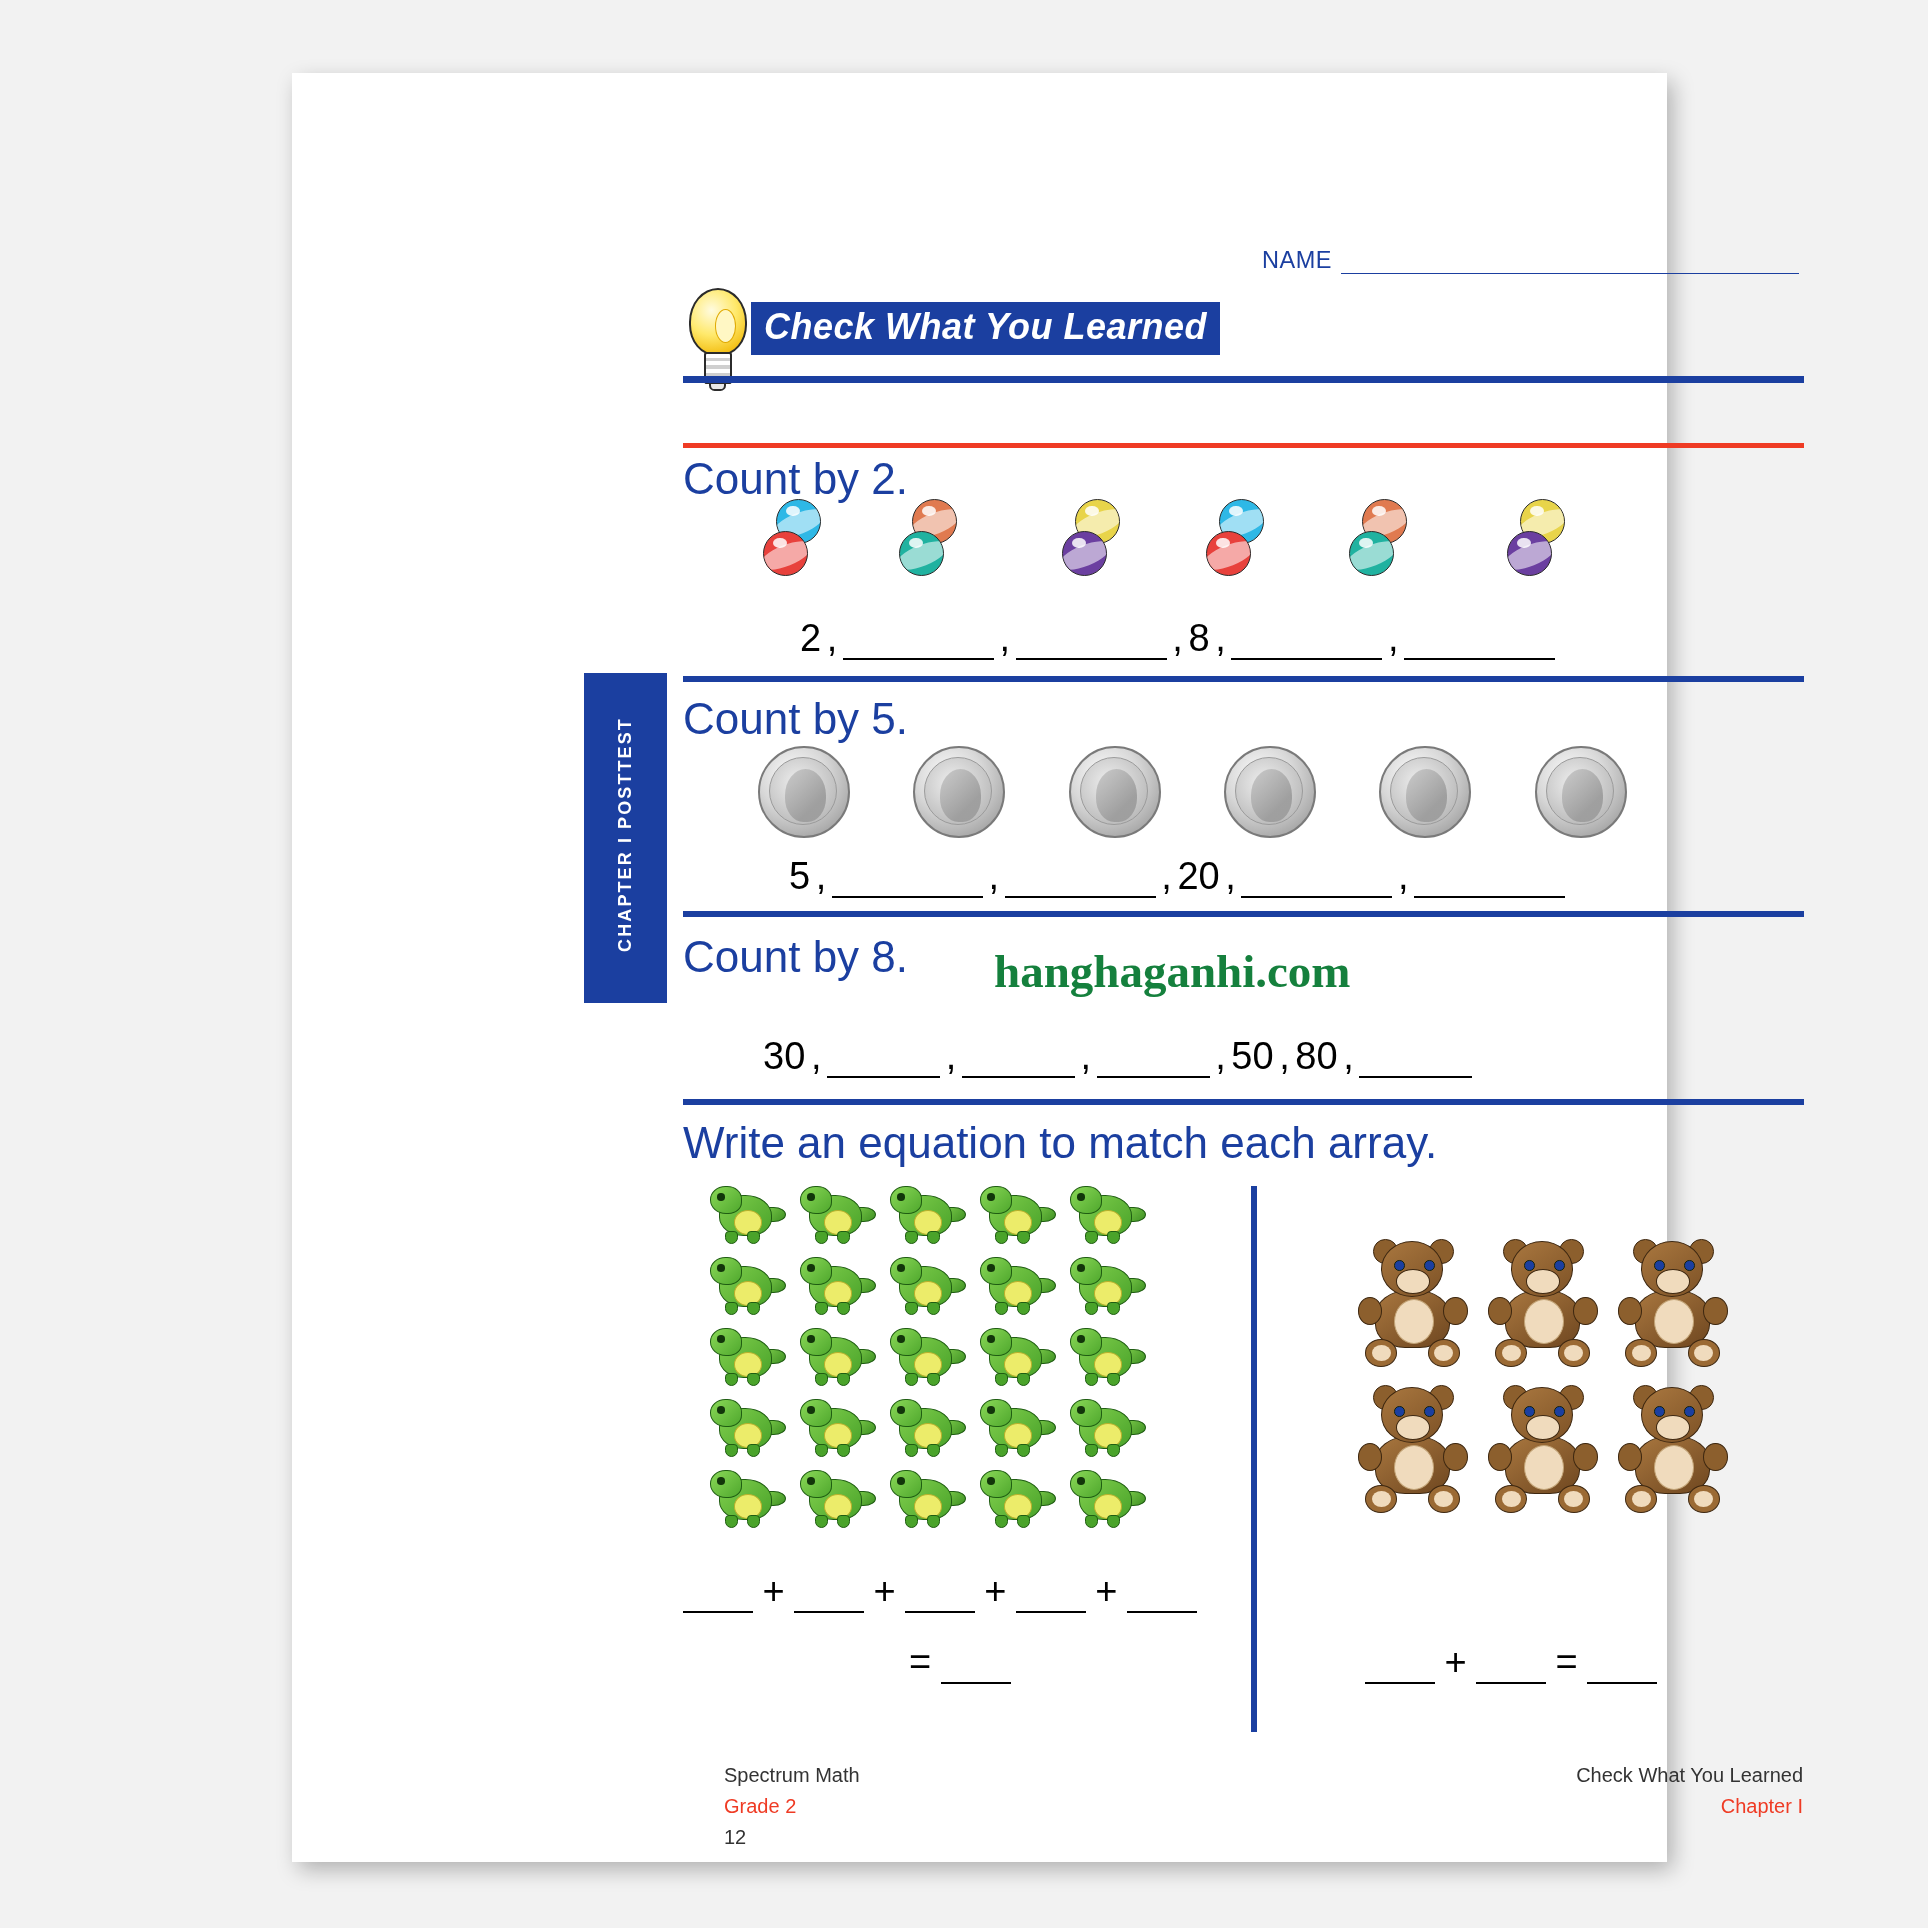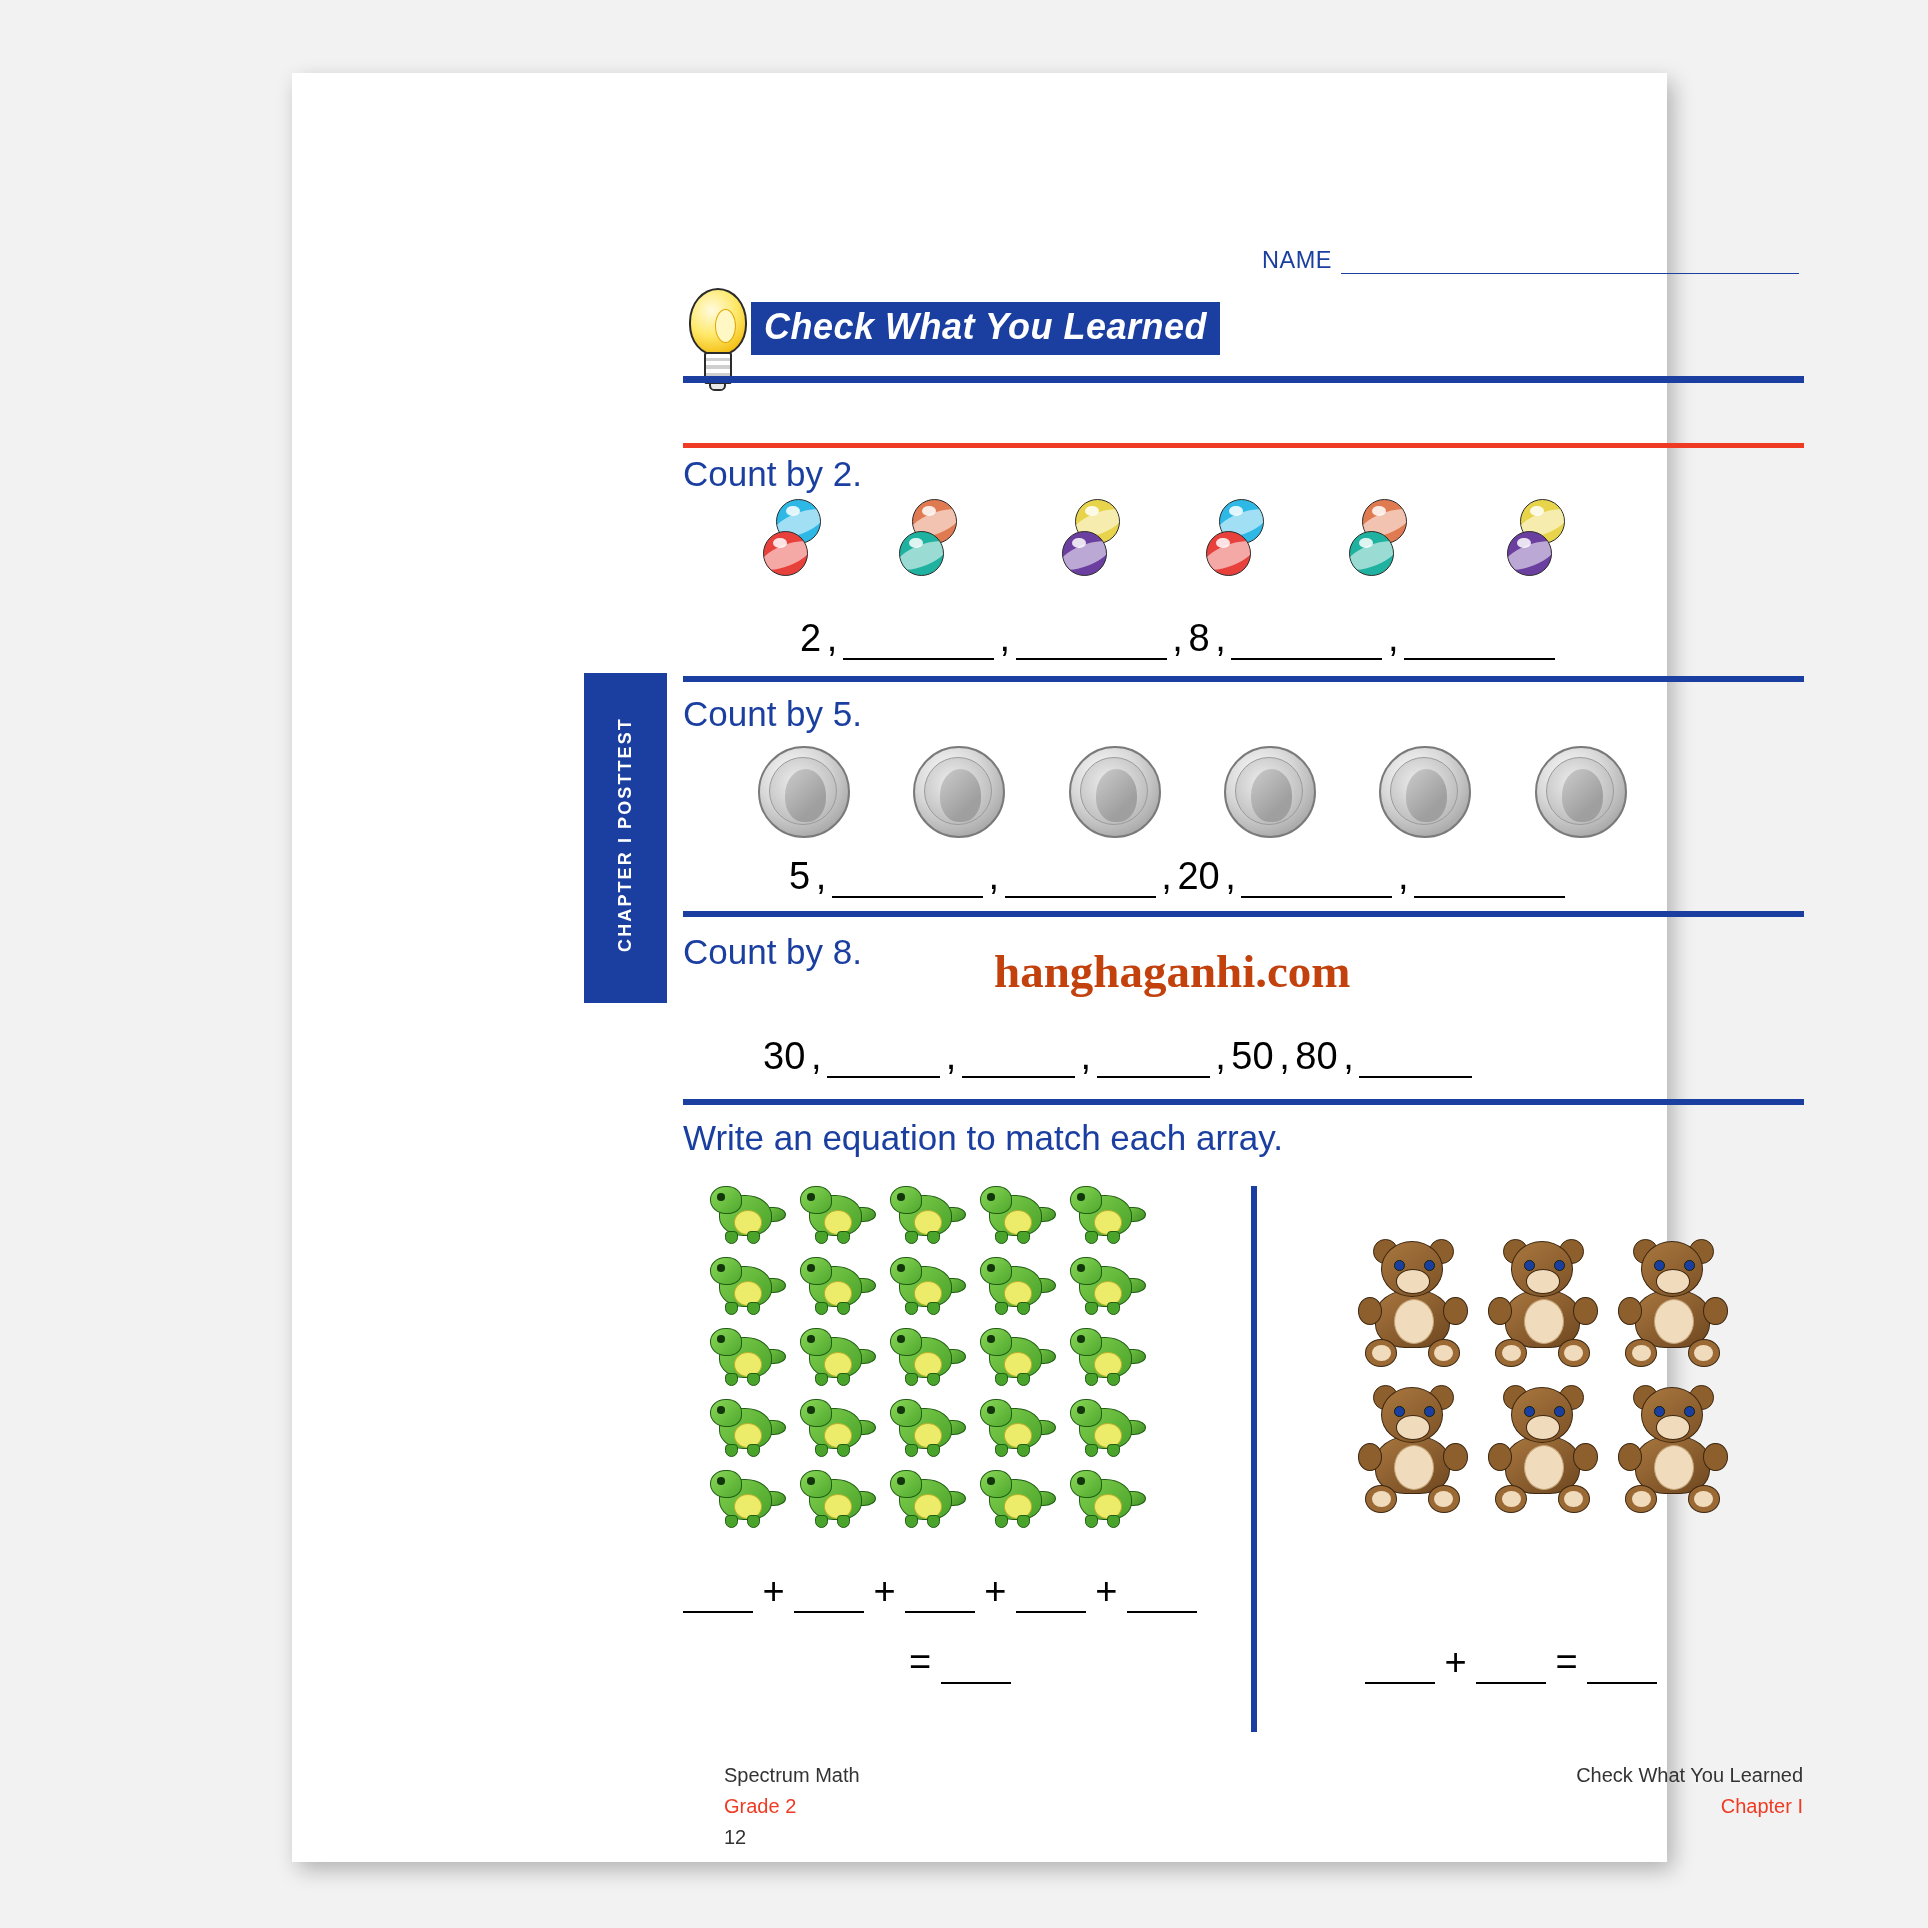--- a/index.html
+++ b/index.html
@@ -149,21 +149,21 @@
     color: #ffffff;
     font-size: 18px;
     font-weight: bold;
     letter-spacing: 2.1px;
     font-family: "Liberation Sans", sans-serif;
   }
   
   .sec-label {
     position: absolute;
     color: #1b3fa0;
-    font-size: 35px;
+    font-size: 44px;
     font-family: "Liberation Sans", sans-serif;
   }
   .sec-rule {
     position: absolute;
     left: 391px;
     width: 1121px;
     height: 5.6px;
     background: #1b3fa0;
   }
   
@@ -250,21 +250,21 @@
   }
   .b-md { width: 151px; }
   .b-sm { width: 113px; }
   
   .watermark {
     position: absolute;
     left: 702px;
     top: 871px;
     font-size: 47px;
     font-weight: bold;
-    color: #c2410c;
+    color: #15803d;
     font-family: "Liberation Serif", serif;
     letter-spacing: 0px;
   }
   
   .divider {
     position: absolute;
     left: 959px;
     top: 1113px;
     width: 5.6px;
     height: 546px;

